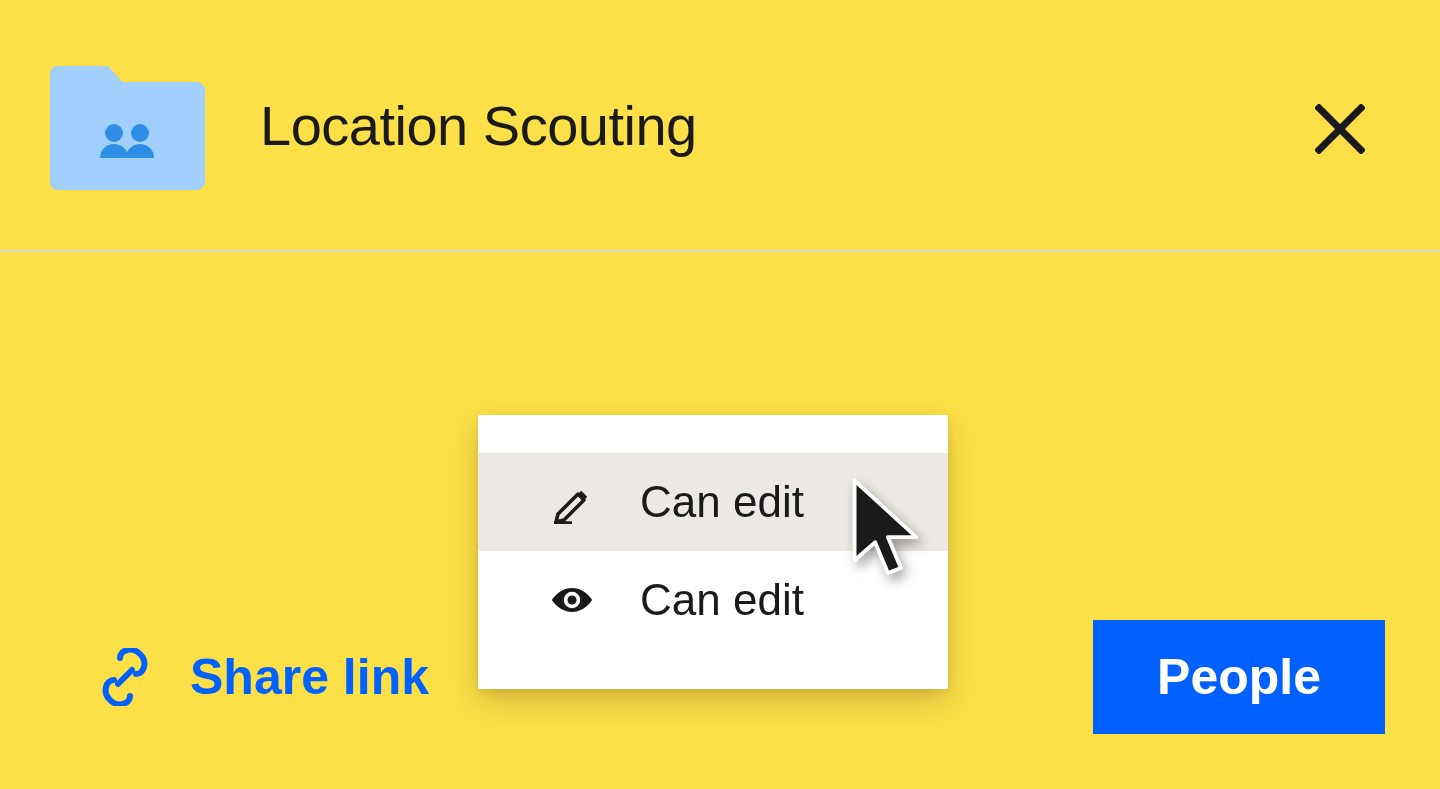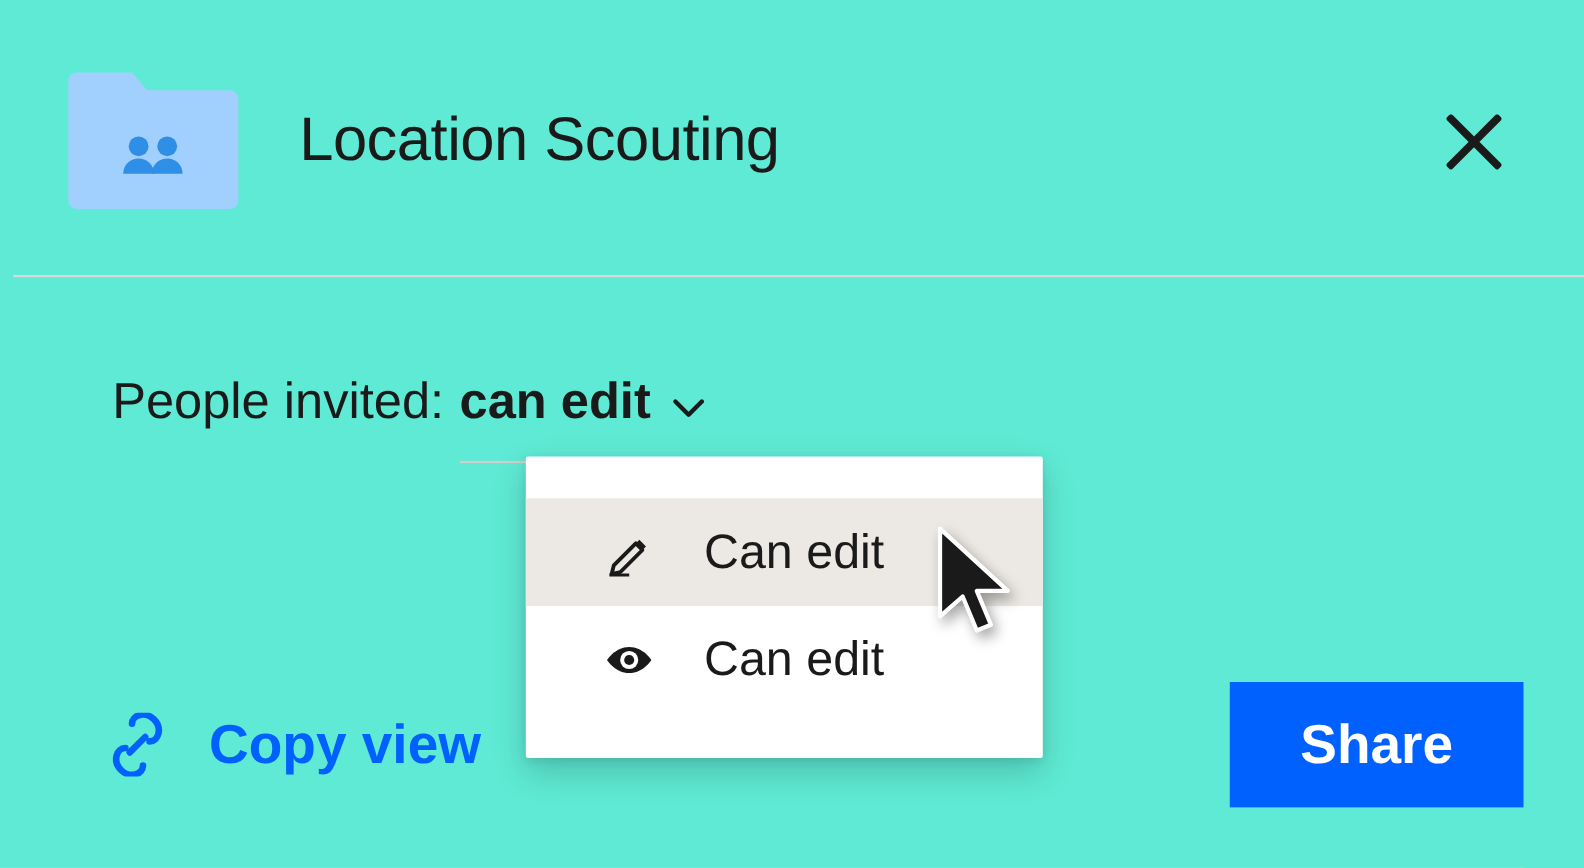--- a/index.html
+++ b/index.html
@@ -1,22 +1,21 @@
 <!DOCTYPE html>
 <html><head>
 <meta charset="utf-8">
 <style>
   * { box-sizing: border-box; margin: 0; padding: 0; }
   html, body { width: 1440px; height: 789px; font-family: -apple-system, BlinkMacSystemFont, "Segoe UI", Helvetica, Arial, sans-serif; background: #fff; }
   .dialog {
     width: 1440px;
     height: 789px;
     position: relative;
-    background: #5eead4;
-    padding-left: 12px;
+    background: #fde047;
   }
   .header {
     display: flex;
     align-items: center;
     padding: 60px 50px 60px 50px;
     border-bottom: 2px solid #d9d9d9;
     position: relative;
   }
   .folder-icon {
     width: 155px;
@@ -169,33 +168,20 @@
     <div class="title">Location Scouting</div>
     <button class="close-btn">
       <span>
         <svg viewBox="0 0 50 50">
             <path d="M4 4 L46 46 M46 4 L4 46" stroke="#1a1a1a" stroke-width="7" stroke-linecap="square"></path>
           </svg>
       </span>
     </button>
   </div>
 
-  <div class="body">
-    <div class="invite-row">
-      <span class="invite-label">People invited:</span>
-      <span class="perm-dropdown">
-        <span class="perm-text">can edit</span>
-        <span class="chevron-down">
-          <svg viewBox="0 0 28 18">
-              <path d="M2 3 L14 15 L26 3" stroke="#1a1a1a" stroke-width="4" fill="none" stroke-linecap="round" stroke-linejoin="round"></path>
-            </svg>
-        </span>
-      </span>
-    </div>
-  </div>
 
   <div class="dropdown-menu">
     <div class="menu-item hovered">
       <span class="mi-icon">
         <svg viewBox="0 0 44 44">
           <path d="M8 34 L28 14 L34 20 L14 40 L6 42 L8 34 Z" fill="none" stroke="#1a1a1a" stroke-width="3.5" stroke-linejoin="round"></path>
           <path d="M30 12 L36 18" stroke="#1a1a1a" stroke-width="3.5"></path>
           <line x1="4" y1="43" x2="22" y2="43" stroke="#1a1a1a" stroke-width="3.5"></line>
         </svg>
       </span>
@@ -221,20 +207,20 @@
 
   <div class="footer">
     <button class="copy-link">
       <span class="link-icon">
         <svg viewBox="0 0 50 58">
           <path d="M20 10 C20 2 32 -2 40 6 C48 14 44 26 36 26" fill="none" stroke="#0061fe" stroke-width="6" stroke-linecap="round"></path>
           <path d="M30 48 C30 56 18 60 10 52 C2 44 6 32 14 32" fill="none" stroke="#0061fe" stroke-width="6" stroke-linecap="round"></path>
           <line x1="18" y1="36" x2="32" y2="22" stroke="#0061fe" stroke-width="6" stroke-linecap="round"></line>
         </svg>
       </span>
-      <span>Copy view</span>
+      <span>Share link</span>
     </button>
     <button class="share-btn">
-      <span>Share</span>
+      <span>People</span>
     </button>
   </div>
 
 </div>
 
 </body></html>

